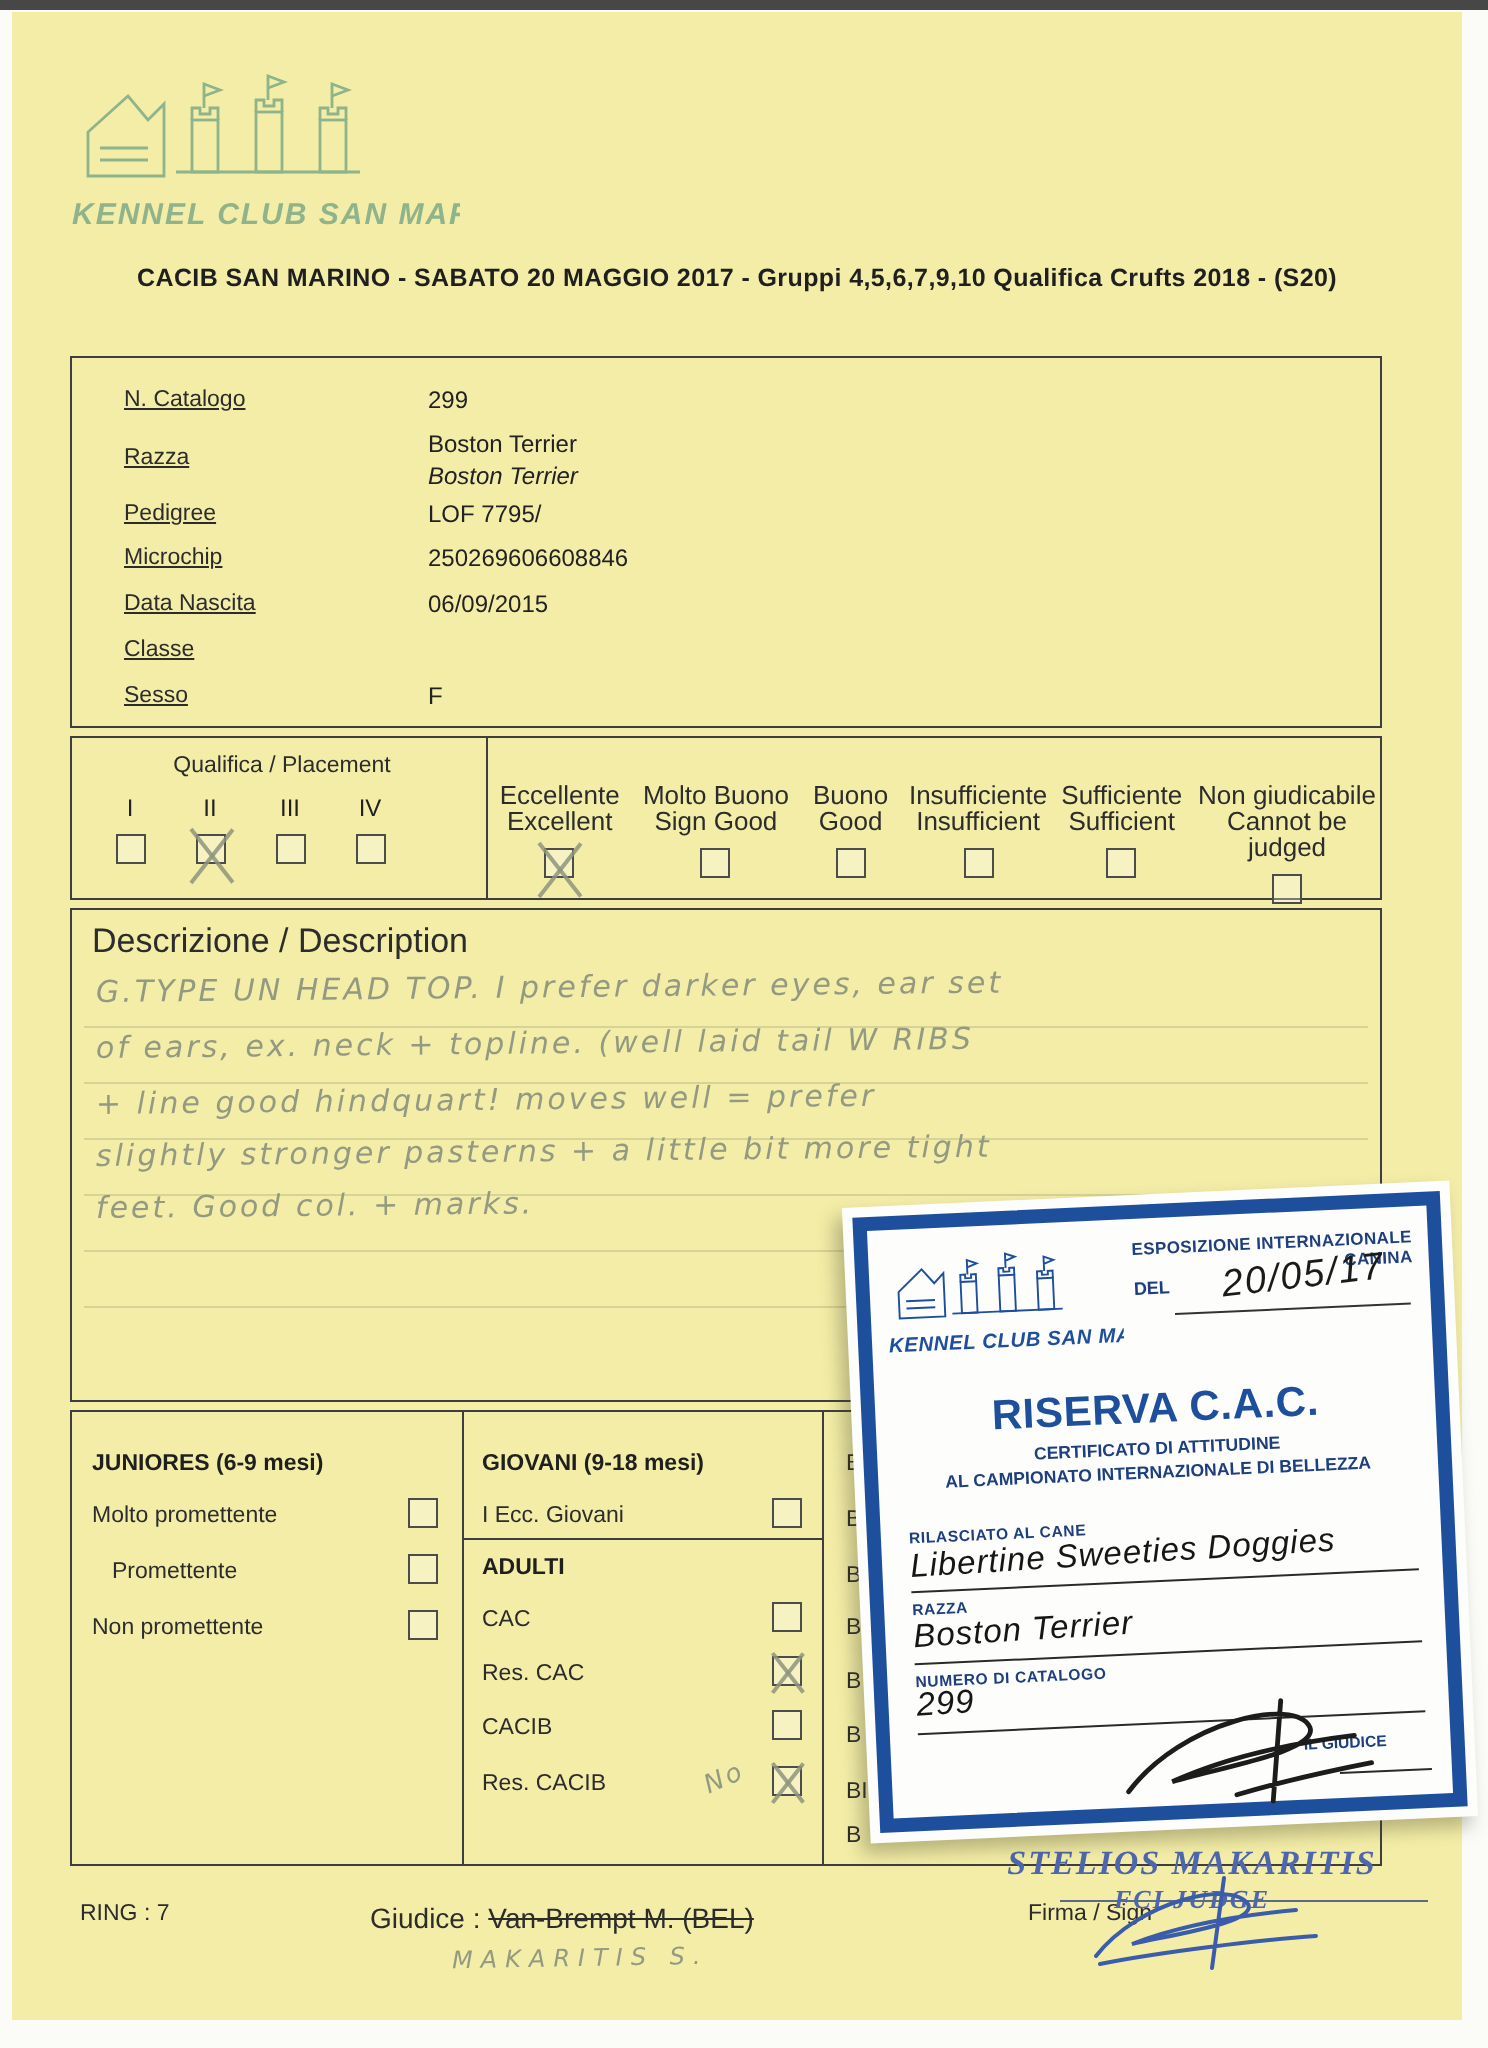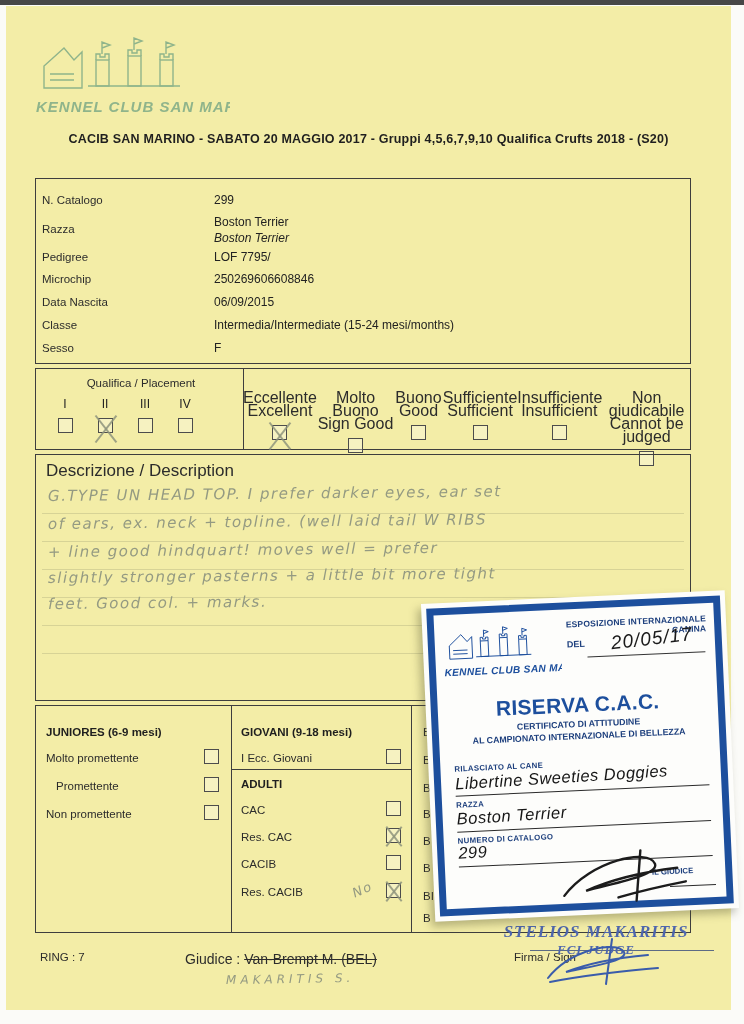--- a/index.html
+++ b/index.html
@@ -11,33 +11,33 @@
   
   .logo-green { position:absolute; left:24px; top:24px; }
   .logo-green path, .logo-green rect, .logo-green line { stroke:#8fb48b; fill:none; stroke-width:1.4; }
   .logo-green text { fill:#8fb48b; font-style:italic; font-weight:bold; letter-spacing:1px; }
 
   .title { position:absolute; top:126px; left:0; width:725px; text-align:center; font-size:12.5px; font-weight:bold; color:#1f1f1f; letter-spacing:.2px; }
   .subtitle { position:absolute; top:155px; left:0; width:725px; text-align:center; font-size:12.5px; font-weight:bold; color:#1f1f1f; }
 
   .box { position:absolute; border:1.4px solid #3e3e3e; }
   .info-box { left:29px; top:172px; width:656px; height:186px; }
-  .irow { position:absolute; left:6px; font-size:11.5px; color:#2c2c2c; }
+  .irow { position:absolute; left:26px; font-size:11.5px; color:#2c2c2c;text-decoration:underline; }
   .ival { position:absolute; left:178px; font-size:12px; color:#222; }
   .italic { font-style:italic; }
 
   
   .qual-box { left:29px; top:362px; width:656px; height:82px; }
   .qual-divider { position:absolute; left:207px; top:0; width:1.2px; height:100%; background:#3e3e3e; }
   .qual-title { position:absolute; left:30px; top:8px; width:150px; text-align:center; font-size:11.5px; color:#2c2c2c; }
   .place-col { position:absolute; top:28px; width:38px; text-align:center; }
   .place-col .plbl { font-size:12px; color:#222; display:block; margin-bottom:5px; }
   .grades { position:absolute; left:207px; top:20px; width:449px; display:flex; }
   .grade { text-align:center; padding-top:2px; }
-  .glbl { font-size:16px; line-height:13px; color:#2c2c2c; display:block; margin-bottom:6px; }
+  .glbl { font-size:13px; line-height:13px; color:#2c2c2c; display:block; margin-bottom:6px; }
 
   .cb { position:relative; display:inline-block; width:15px; height:15px; border:1.3px solid #4c4c4c; background:rgba(255,255,255,.3); vertical-align:middle; }
   .cb.checked::before, .cb.checked::after { content:""; position:absolute; width:1.7px; height:25px; background:#8e947c; left:6px; top:-5px; opacity:.85; }
   .cb.checked::before { transform:rotate(38deg); }
   .cb.checked::after  { transform:rotate(-38deg); }
   .cb.big.checked::before, .cb.big.checked::after { height:34px; top:-7px; }
 
   
   .desc-box { left:29px; top:448px; width:656px; height:247px; }
   .desc-title { position:absolute; left:10px; top:6px; font-size:17px; color:#2c2c2c; }
@@ -116,21 +116,20 @@
       <span class="irow" style="top:44px">Razza</span>
       <span class="ival" style="top:36px">Boston Terrier</span>
       <span class="ival italic" style="top:52px">Boston Terrier</span>
       <span class="irow" style="top:72px">Pedigree</span>
       <span class="ival" style="top:71px">LOF 7795/</span>
       <span class="irow" style="top:94px">Microchip</span>
       <span class="ival" style="top:93px">250269606608846</span>
       <span class="irow" style="top:117px">Data Nascita</span>
       <span class="ival" style="top:116px">06/09/2015</span>
       <span class="irow" style="top:140px">Classe</span>
-      <span class="ival" style="top:139px">Intermedia/Intermediate (15-24 mesi/months)</span>
       <span class="irow" style="top:163px">Sesso</span>
       <span class="ival" style="top:162px">F</span>
     </div>
 
     <div class="box qual-box">
       <div class="qual-divider"></div>
       <div class="qual-title">Qualifica / Placement</div>
 
       <div class="place-col" style="left:10px">
         <span class="plbl">I</span>
@@ -155,26 +154,26 @@
           <span class="cb big checked"></span>
         </div>
         <div class="grade" style="width:92px">
           <span class="glbl"><span>Molto Buono</span><br><span>Sign Good</span></span>
           <span class="cb"></span>
         </div>
         <div class="grade" style="width:58px">
           <span class="glbl"><span>Buono</span><br><span>Good</span></span>
           <span class="cb"></span>
         </div>
+        <div class="grade" style="width:84px">
+          <span class="glbl"><span>Insufficiente</span><br><span>Insufficient</span></span>
+          <span class="cb"></span>
+        </div>
         <div class="grade" style="width:76px">
           <span class="glbl"><span>Sufficiente</span><br><span>Sufficient</span></span>
-          <span class="cb"></span>
-        </div>
-        <div class="grade" style="width:84px">
-          <span class="glbl"><span>Insufficiente</span><br><span>Insufficient</span></span>
           <span class="cb"></span>
         </div>
         <div class="grade" style="width:108px">
           <span class="glbl"><span>Non giudicabile</span><br><span>Cannot be judged</span></span>
           <span class="cb"></span>
         </div>
       </div>
     </div>
 
     <div class="box desc-box">

